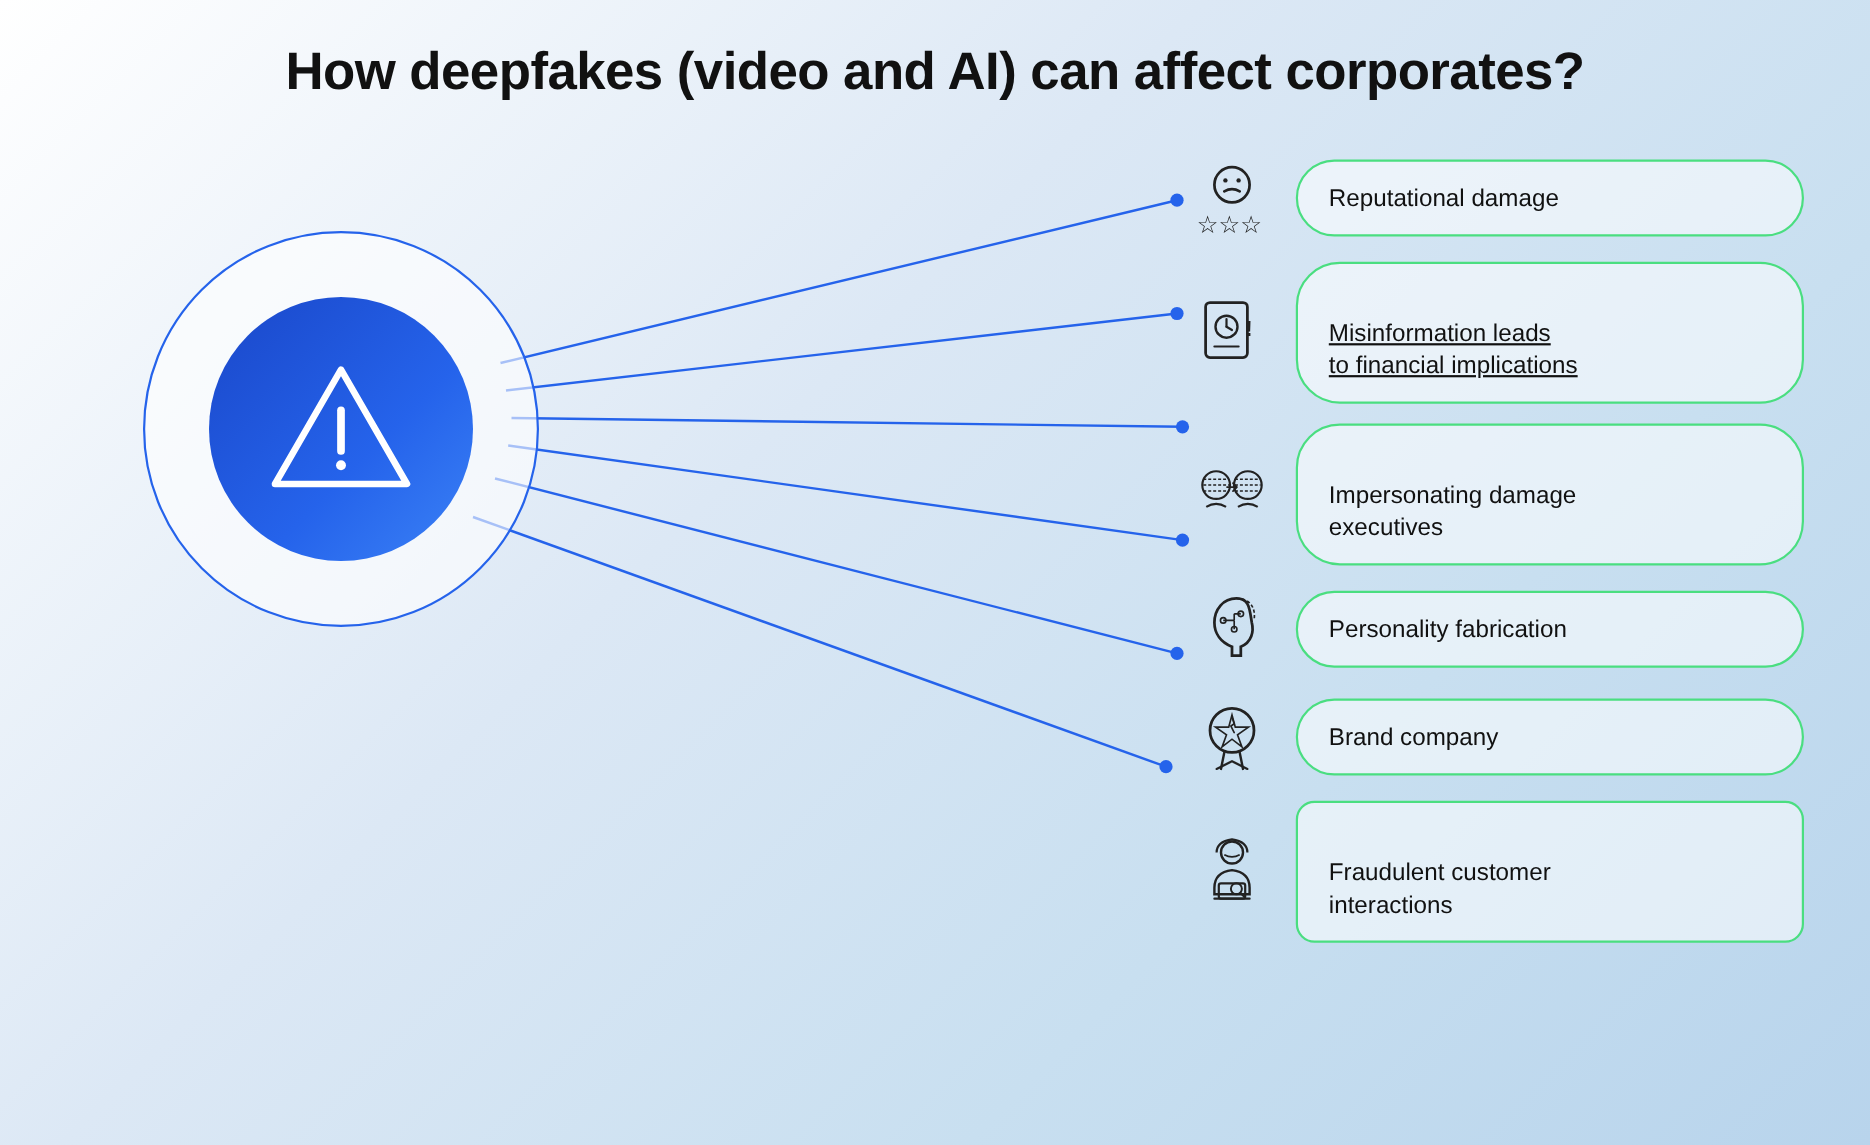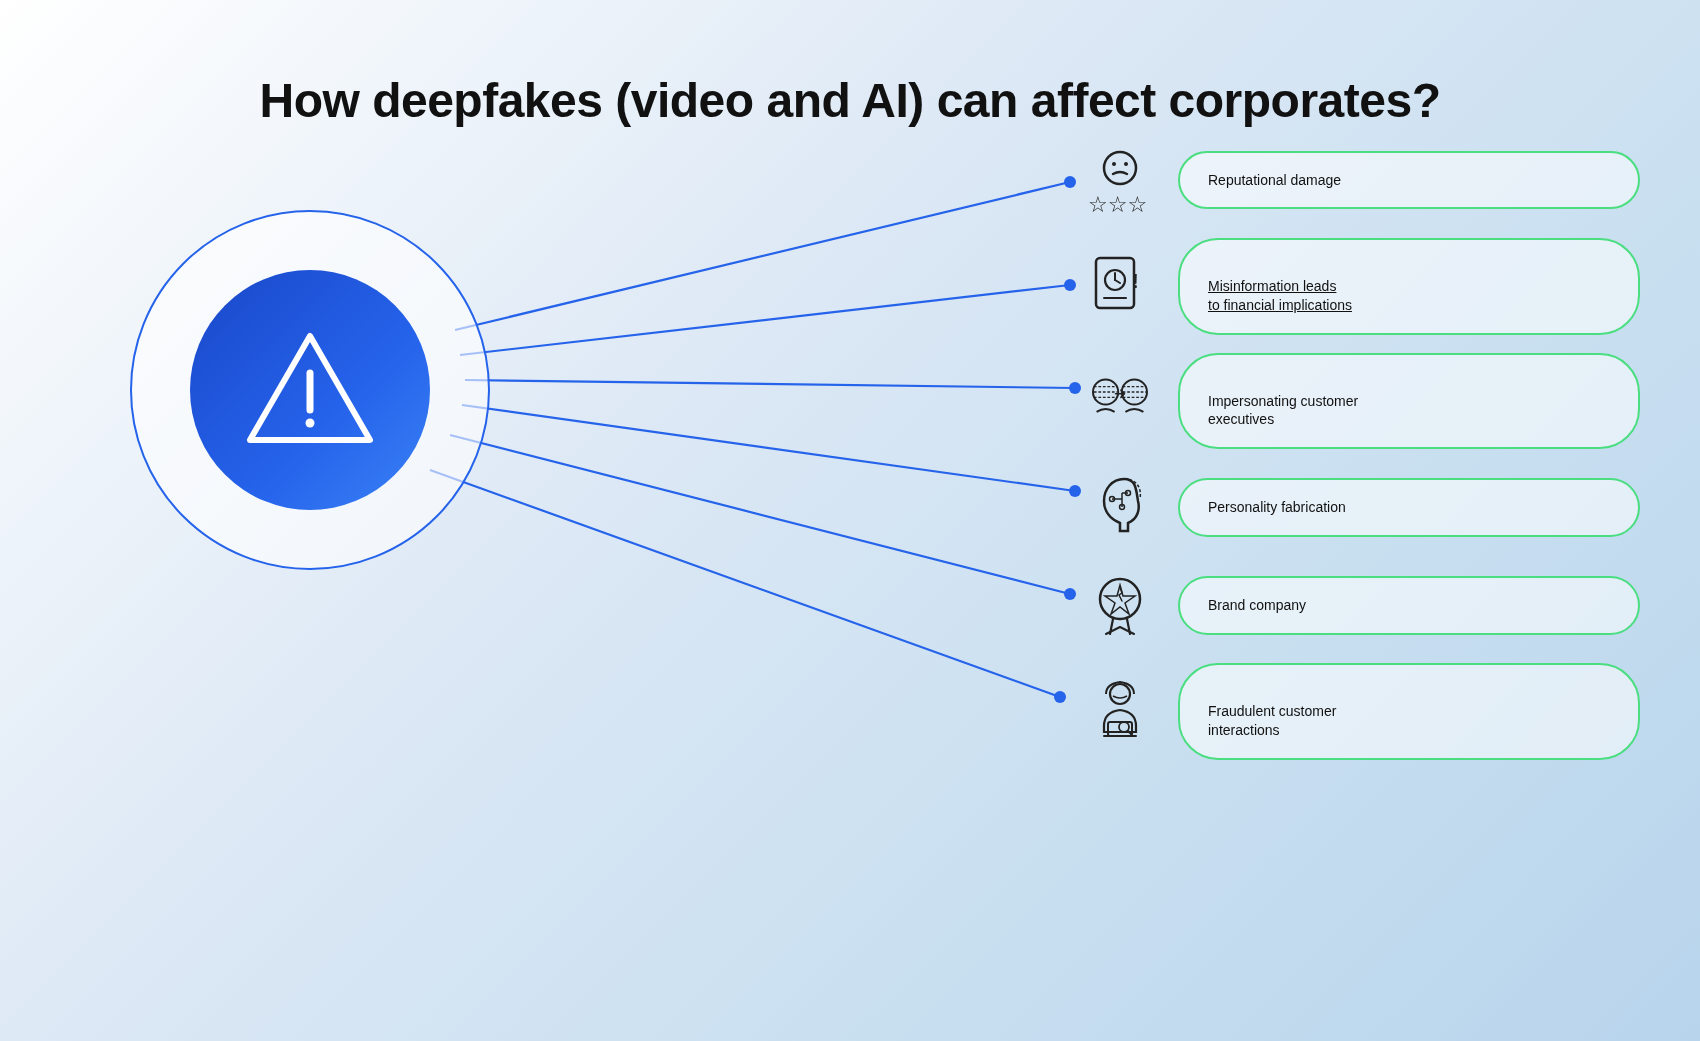--- a/index.html
+++ b/index.html
@@ -10,23 +10,22 @@
       font-family: 'Arial', sans-serif;
       overflow: hidden;
       position: relative;
     }
 
     .title {
       text-align: center;
       font-size: 48px;
       font-weight: 900;
       color: #111;
-      padding-top: 57px;
+      padding-top: 38px;
       letter-spacing: -0.5px;
-      margin-top: 16px;
     }
 
     .diagram-area {
       position: absolute;
       top: 130px;
       left: 0;
       width: 1700px;
       height: 900px;
     }
 
@@ -101,21 +100,21 @@
       width: 72px;
       height: 72px;
     }
 
     .item-label-box {
       flex: 1;
       border: 2px solid #4ade80;
       border-radius: 40px;
       padding: 18px 28px;
       background: rgba(255,255,255,0.55);
-      font-size: 14px;
+      font-size: 22px;
       color: #111;
       line-height: 1.35;
     }
   </style>
 </head>
 <body>
 
 <h1 class="title">How deepfakes (video and AI) can affect corporates?</h1>
 
 <div class="diagram-area">
@@ -205,21 +204,21 @@
           <line x1="43" y1="26" x2="69" y2="26" stroke="#222" stroke-width="1.5" stroke-dasharray="3,2"></line>
           <line x1="43" y1="32" x2="69" y2="32" stroke="#222" stroke-width="1.5" stroke-dasharray="3,2"></line>
 
           <path d="M14 48 Q24 42 34 48" stroke="#222" stroke-width="2.2" fill="none"></path>
           <path d="M46 48 Q56 42 66 48" stroke="#222" stroke-width="2.2" fill="none"></path>
 
           <path d="M35 28 L45 28 M41 24 L45 28 L41 32" stroke="#222" stroke-width="1.8" fill="none" stroke-linecap="round" stroke-linejoin="round"></path>
         </svg>
       </div>
       <div class="item-label-box" style="white-space: pre-line;">
-        <span style="white-space:pre-line;">Impersonating customer
+        <span style="white-space:pre-line;">Impersonating damage
 executives</span>
       </div>
     </div>
 
     <div class="item-row">
       <div class="item-icon-wrap">
         <svg viewBox="0 0 72 72" fill="none" xmlns="http://www.w3.org/2000/svg">
 
           <path d="M40 8 C28 8 20 18 20 30 C20 40 26 48 36 52 L36 60 L44 60 L44 52 C54 48 56 38 54 30 C52 18 52 8 40 8 Z" stroke="#222" stroke-width="2.5" fill="none"></path>
           <path d="M40 8 C52 8 58 16 56 28" stroke="#222" stroke-width="1.5" fill="none" stroke-dasharray="3,2"></path>
@@ -270,20 +269,20 @@
 
           <rect x="24" y="46" width="24" height="14" rx="2" stroke="#222" stroke-width="2" fill="none"></rect>
           <line x1="20" y1="60" x2="52" y2="60" stroke="#222" stroke-width="2" stroke-linecap="round"></line>
 
           <circle cx="40" cy="51" r="5" stroke="#222" stroke-width="1.8" fill="none"></circle>
           <line x1="44" y1="55" x2="47" y2="58" stroke="#222" stroke-width="2" stroke-linecap="round"></line>
 
           <path d="M29 20 Q36 24 43 20" stroke="#222" stroke-width="1.5" fill="none"></path>
         </svg>
       </div>
-      <div class="item-label-box" style="white-space: pre-line;">
+      <div class="item-label-box" style="white-space: pre-line; border-radius: 17px;">
         <span style="white-space:pre-line;">Fraudulent customer
 interactions</span>
       </div>
     </div>
 
   </div>
 </div>
 
 </body></html>

